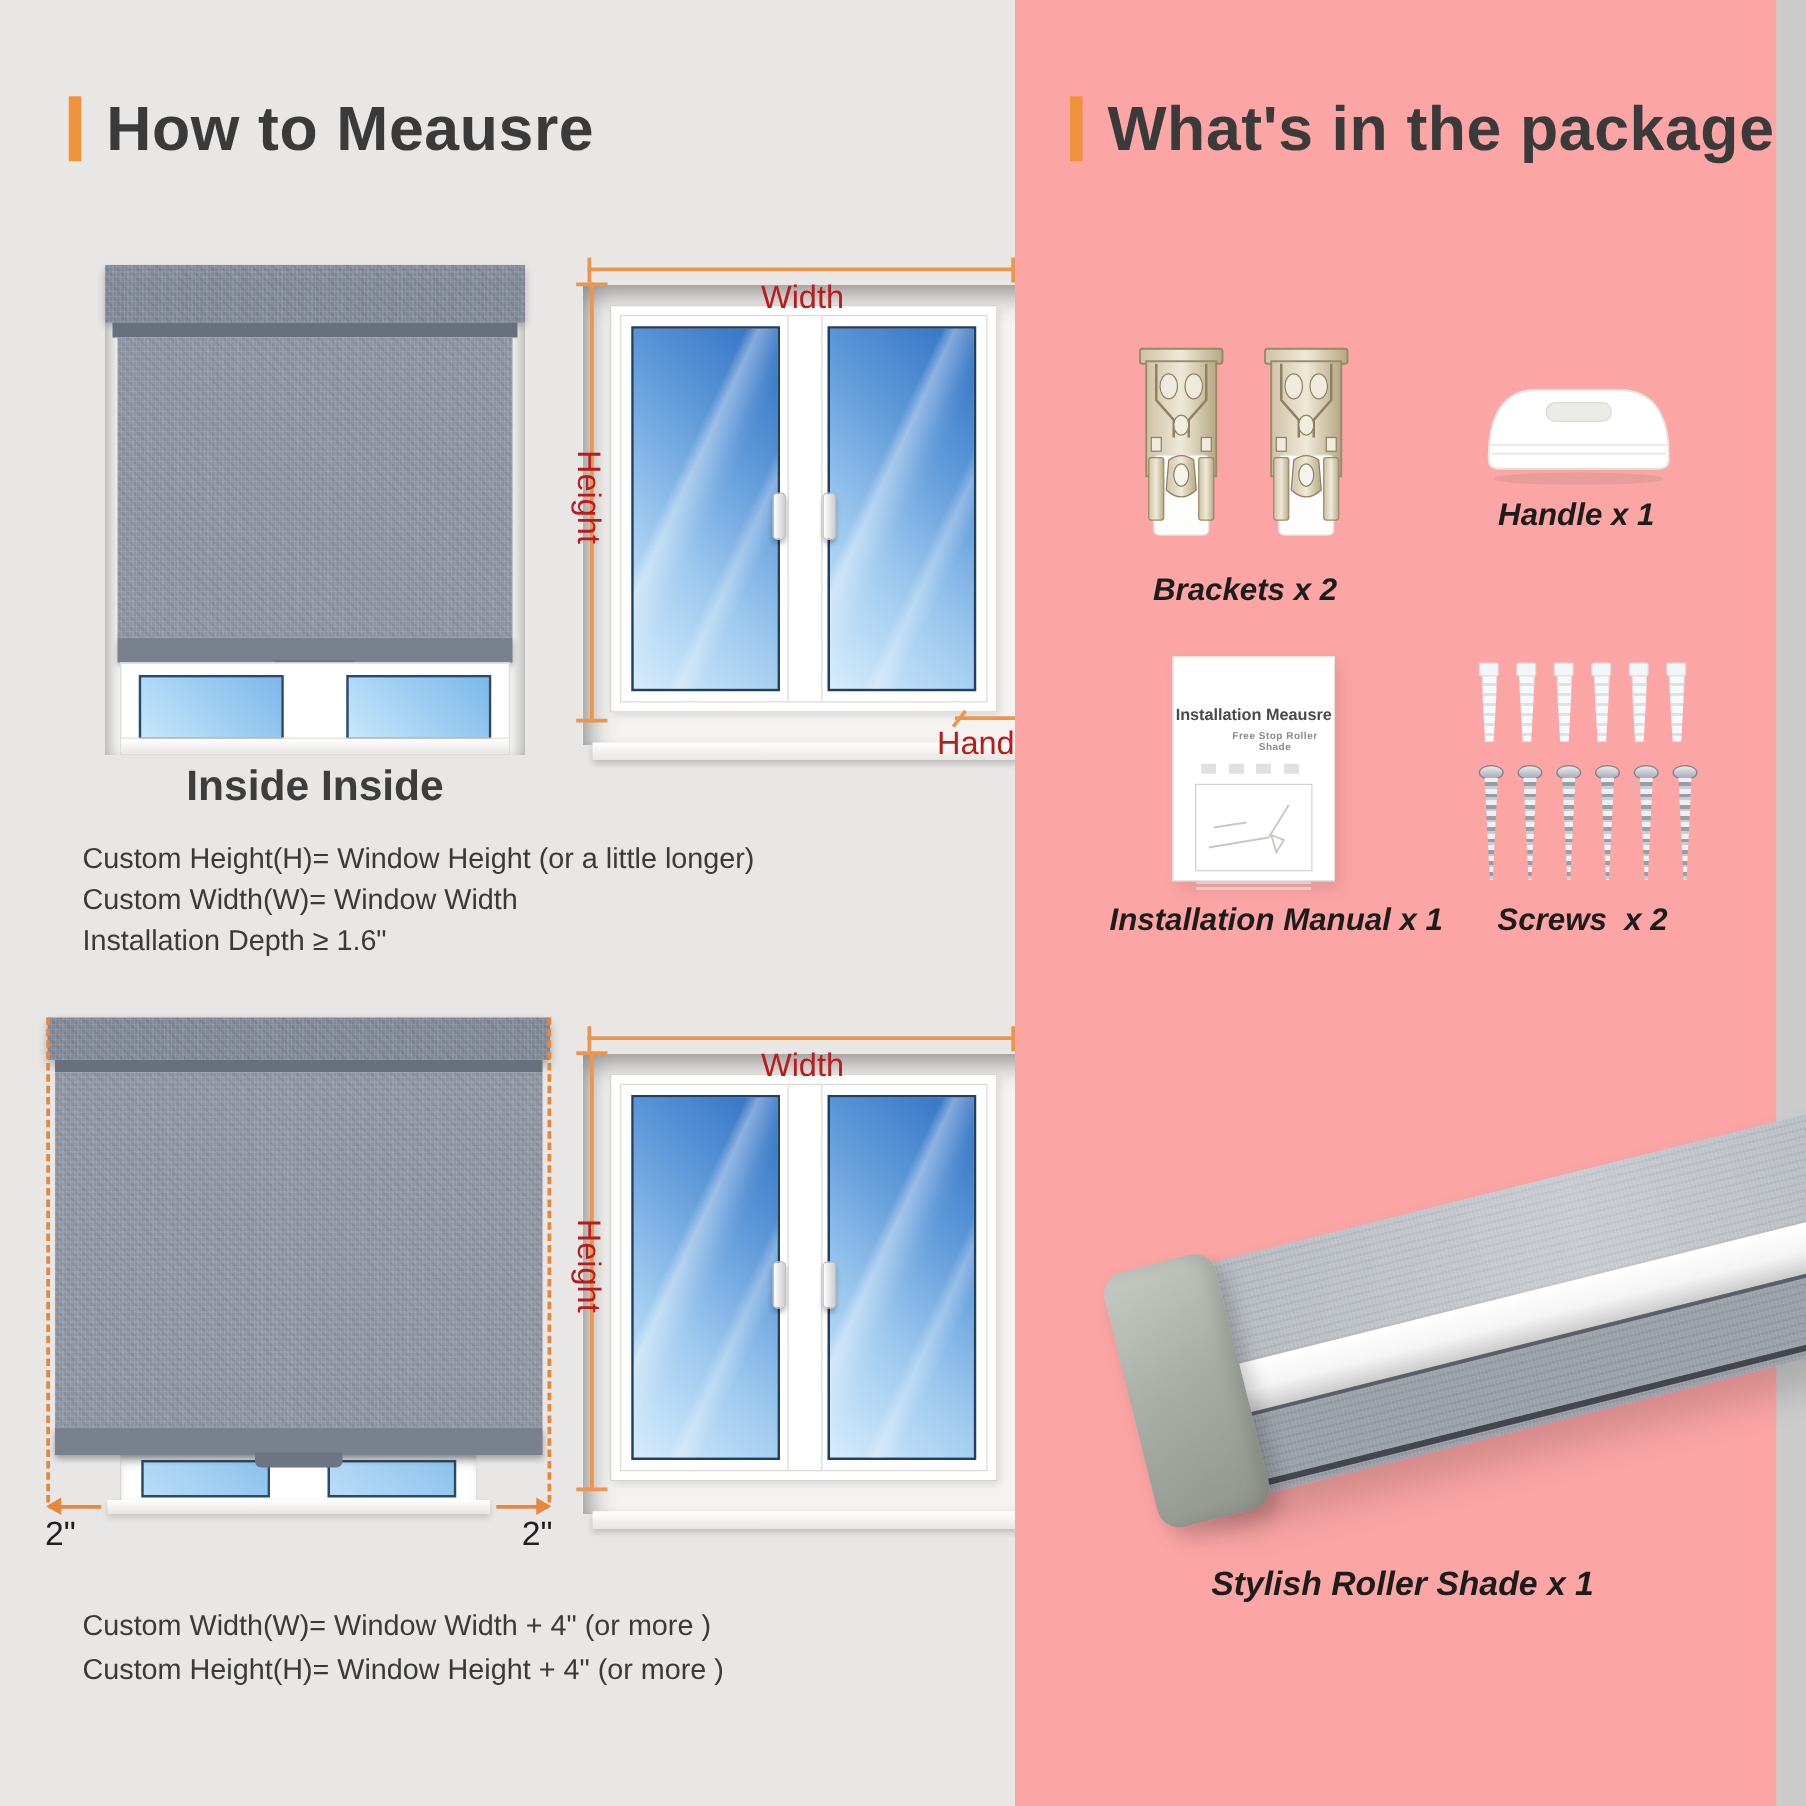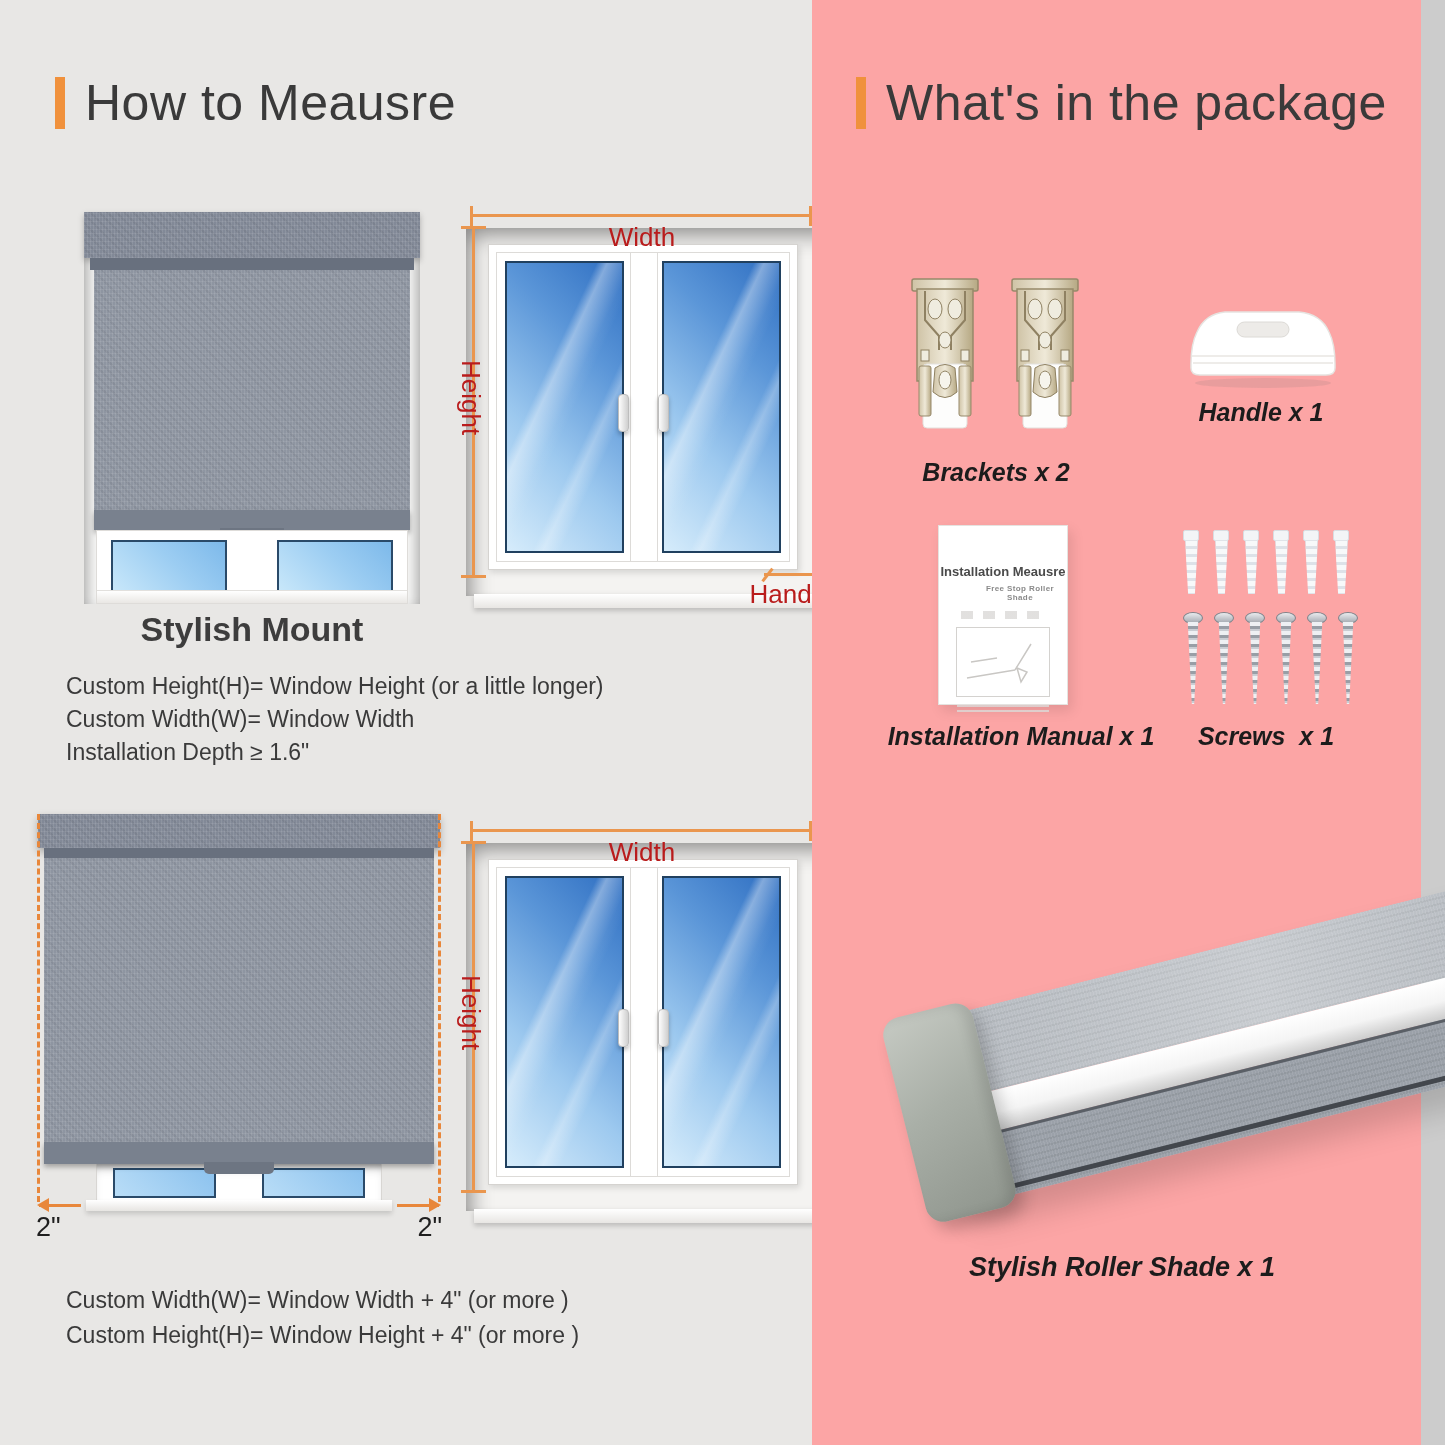--- a/index.html
+++ b/index.html
@@ -6,21 +6,21 @@
   .canvas{
     position:relative;width:1445px;height:1445px;overflow:hidden;
     font-family:"Liberation Sans",sans-serif;color:#3b3b3b;
   }
   .panel-left{position:absolute;top:0;left:0;width:836px;height:1445px;background:#e8e7e5;}
   .panel-right{position:absolute;top:0;left:812px;width:609px;height:1445px;background:#fca5a5;}
 
   
   .sec-head{position:absolute;display:flex;align-items:center;gap:20px;}
   .accent{width:10px;height:52px;background:#f0913c;flex:0 0 auto;}
-  .sec-title{margin:0;font-size:50px;font-weight:400;color:#3a3a3a;letter-spacing:.5px;white-space:nowrap;}
+  .sec-title{margin:0;font-size:50px;font-weight:700;color:#3a3a3a;letter-spacing:.5px;white-space:nowrap;}
 
   
   .mount-heading{position:absolute;text-align:center;font-size:34px;font-weight:700;color:#3d3d3d;}
   .spec-block{position:absolute;font-size:23px;color:#3a3a3a;}
   .spec-line{height:33px;line-height:33px;white-space:nowrap;}
   .spec-block.outside .spec-line{height:35px;line-height:35px;}
   .m-label{position:absolute;font-size:26px;color:#b91c1c;}
   .pkg-label{position:absolute;text-align:center;font-size:25px;font-weight:700;font-style:italic;color:#1c1c1c;white-space:pre;}
 
   
@@ -204,21 +204,21 @@
       </div>
       <div class="w-sill"></div>
       <div class="m-width"></div>
       <div class="m-label m-width-label">Width</div>
       <div class="m-height"></div>
       <div class="m-label m-height-label">Height</div>
       <div class="m-depth"></div>
       <div class="m-label m-depth-label">Handle</div>
     </div>
 
-    <div class="mount-heading" style="left:58px;top:610px;width:388px;">Stylish Mount</div>
+    <div class="mount-heading" style="left:58px;top:610px;width:388px;">Inside Inside</div>
 
     <div class="spec-block" style="left:66px;top:670px;">
       <div class="spec-line">Custom Height(H)= Window Height (or a little longer)</div>
       <div class="spec-line">Custom Width(W)= Window Width</div>
       <div class="spec-line">Installation Depth ≥ 1.6"</div>
     </div>
 
     <div class="figC">
       <div class="c-window">
         <div class="c-pane pl"></div>
@@ -334,21 +334,21 @@
       <div class="anchor"></div>
     </div>
     <div class="screws-row">
       <div class="screw"></div>
       <div class="screw"></div>
       <div class="screw"></div>
       <div class="screw"></div>
       <div class="screw"></div>
       <div class="screw"></div>
     </div>
-    <div class="pkg-label" style="left:344px;top:722px;width:220px;">Screws  x 1</div>
+    <div class="pkg-label" style="left:344px;top:722px;width:220px;">Screws  x 2</div>
 
     <div class="rs-rot">
       <div class="rs-bar">
         <div class="rs-top"></div>
         <div class="rs-roll"></div>
         <div class="rs-rail"></div>
       </div>
       <div class="rs-cap"></div>
     </div>
     <div class="pkg-label" style="left:60px;top:1252px;width:500px;font-size:27px;">Stylish Roller Shade x 1</div>

